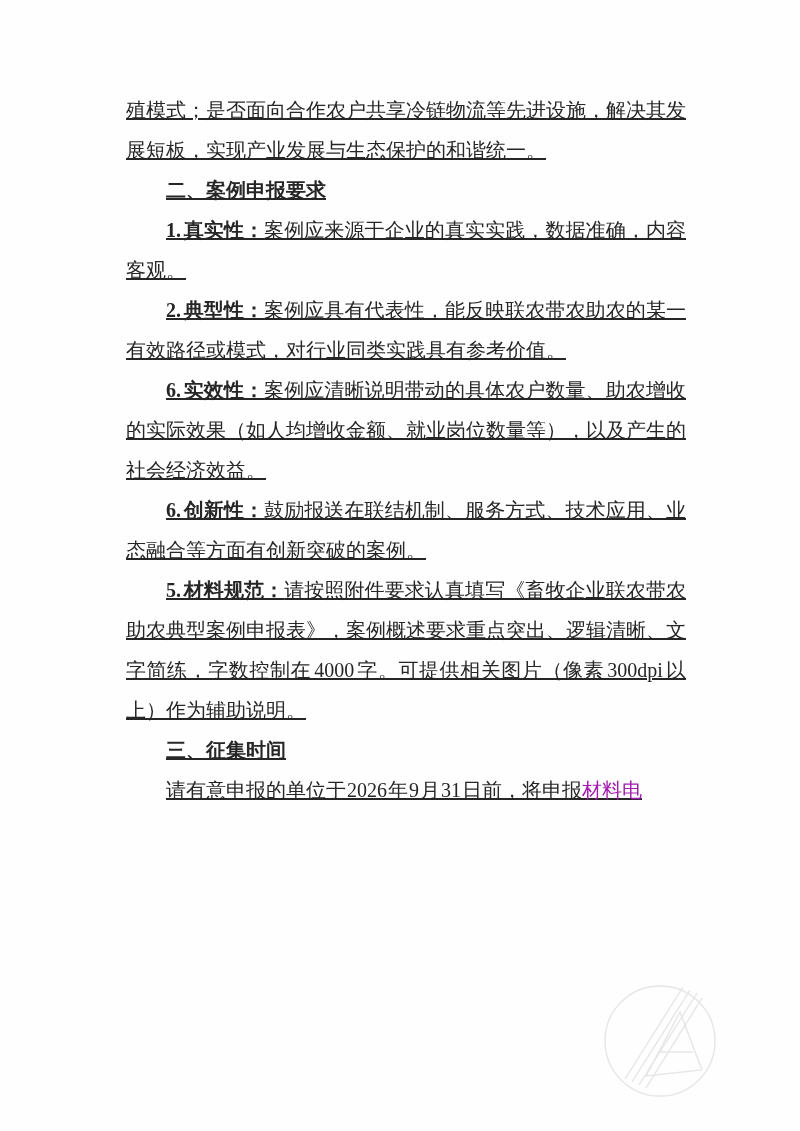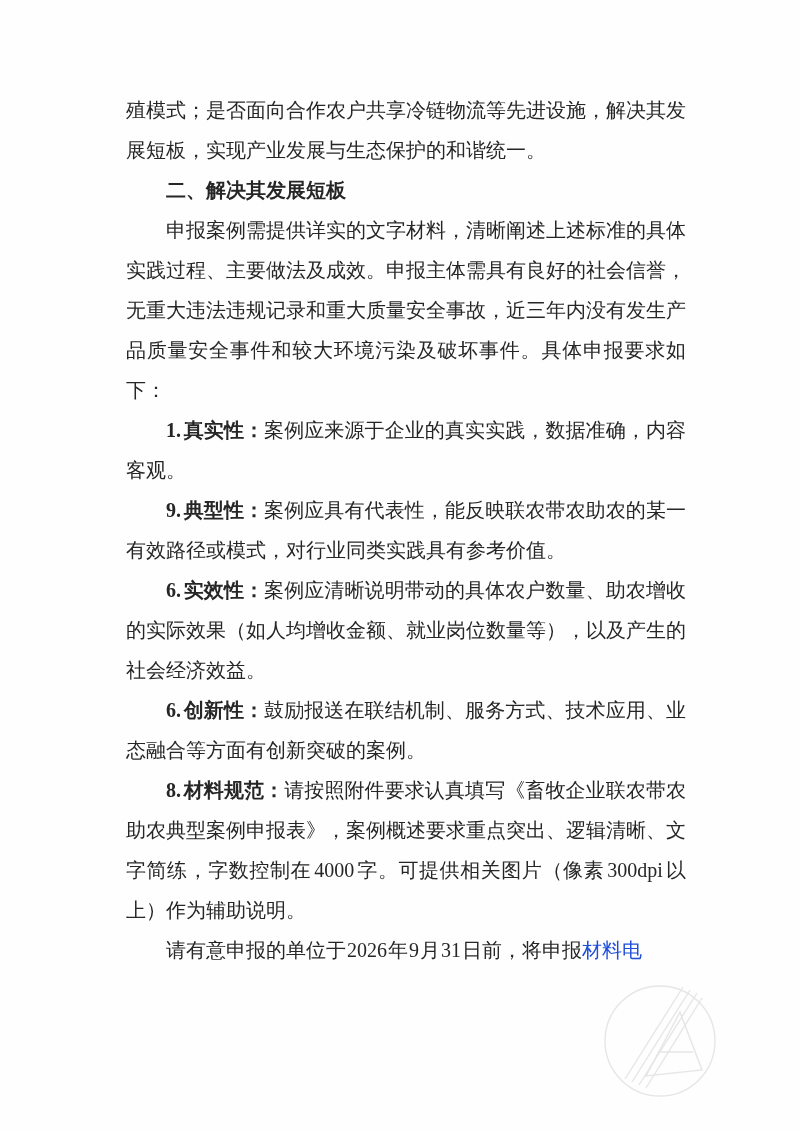--- a/index.html
+++ b/index.html
@@ -28,36 +28,37 @@
     left: 126px;
     top: 90px;
     width: 560px;
     z-index: 1;
     color: #262626;
     font-size: 20px;
     line-height: 40px;
     text-align: justify;
     text-justify: inter-character;
     word-spacing: -0.12em;
+    text-decoration: underline;
   }
   .content p {
     margin: 0;
     text-indent: 2em;
   }
   .content p.no-indent {
     text-indent: 0;
   }
   .content p.heading {
     font-weight: bold;
   }
   .bold {
     font-weight: bold;
   }
   .faded {
-    color: #1d4ed8;
+    color: #a21caf;
   }
   .deadline-line {
     white-space: nowrap;
     word-spacing: -0.2em;
   }
 </style>
 </head>
 <body>
 
 <div class="page">
@@ -71,31 +72,31 @@
       <path d="M 48 116 L 104 26"></path>
       <path d="M 48 104 L 82 40 L 104 98 Z"></path>
       <path d="M 60 80 L 95 80"></path>
     </g>
   </svg>
 
   <div class="content">
 
     <p class="no-indent">殖模式；是否面向合作农户共享冷链物流等先进设施，解决其发展短板，实现产业发展与生态保护的和谐统一。</p>
 
-    <p class="heading">二、解决其发展短板</p>
+    <p class="heading">二、案例申报要求</p>
 
-    <p>申报案例需提供详实的文字材料，清晰阐述上述标准的具体实践过程、主要做法及成效。申报主体需具有良好的社会信誉，无重大违法违规记录和重大质量安全事故，近三年内没有发生产品质量安全事件和较大环境污染及破坏事件。具体申报要求如下：</p>
 
     <p><span class="bold">1. 真实性：</span><span>案例应来源于企业的真实实践，数据准确，内容客观。</span></p>
 
-    <p><span class="bold">9. 典型性：</span><span>案例应具有代表性，能反映联农带农助农的某一有效路径或模式，对行业同类实践具有参考价值。</span></p>
+    <p><span class="bold">2. 典型性：</span><span>案例应具有代表性，能反映联农带农助农的某一有效路径或模式，对行业同类实践具有参考价值。</span></p>
 
     <p><span class="bold">6. 实效性：</span><span>案例应清晰说明带动的具体农户数量、助农增收的实际效果（如人均增收金额、就业岗位数量等），以及产生的社会经济效益。</span></p>
 
     <p><span class="bold">6. 创新性：</span><span>鼓励报送在联结机制、服务方式、技术应用、业态融合等方面有创新突破的案例。</span></p>
 
-    <p><span class="bold">8. 材料规范：</span><span>请按照附件要求认真填写《畜牧企业联农带农助农典型案例申报表》，案例概述要求重点突出、逻辑清晰、文字简练，字数控制在 4000 字。可提供相关图片（像素 300dpi 以上）作为辅助说明。</span></p>
+    <p><span class="bold">5. 材料规范：</span><span>请按照附件要求认真填写《畜牧企业联农带农助农典型案例申报表》，案例概述要求重点突出、逻辑清晰、文字简练，字数控制在 4000 字。可提供相关图片（像素 300dpi 以上）作为辅助说明。</span></p>
 
+    <p class="heading">三、征集时间</p>
 
     <p class="deadline-line"><span>请有意申报的单位于 2026 年 9 月 31 日前，将申报</span><span class="faded">材料电</span></p>
 
   </div>
 </div>
 
 </body></html>

